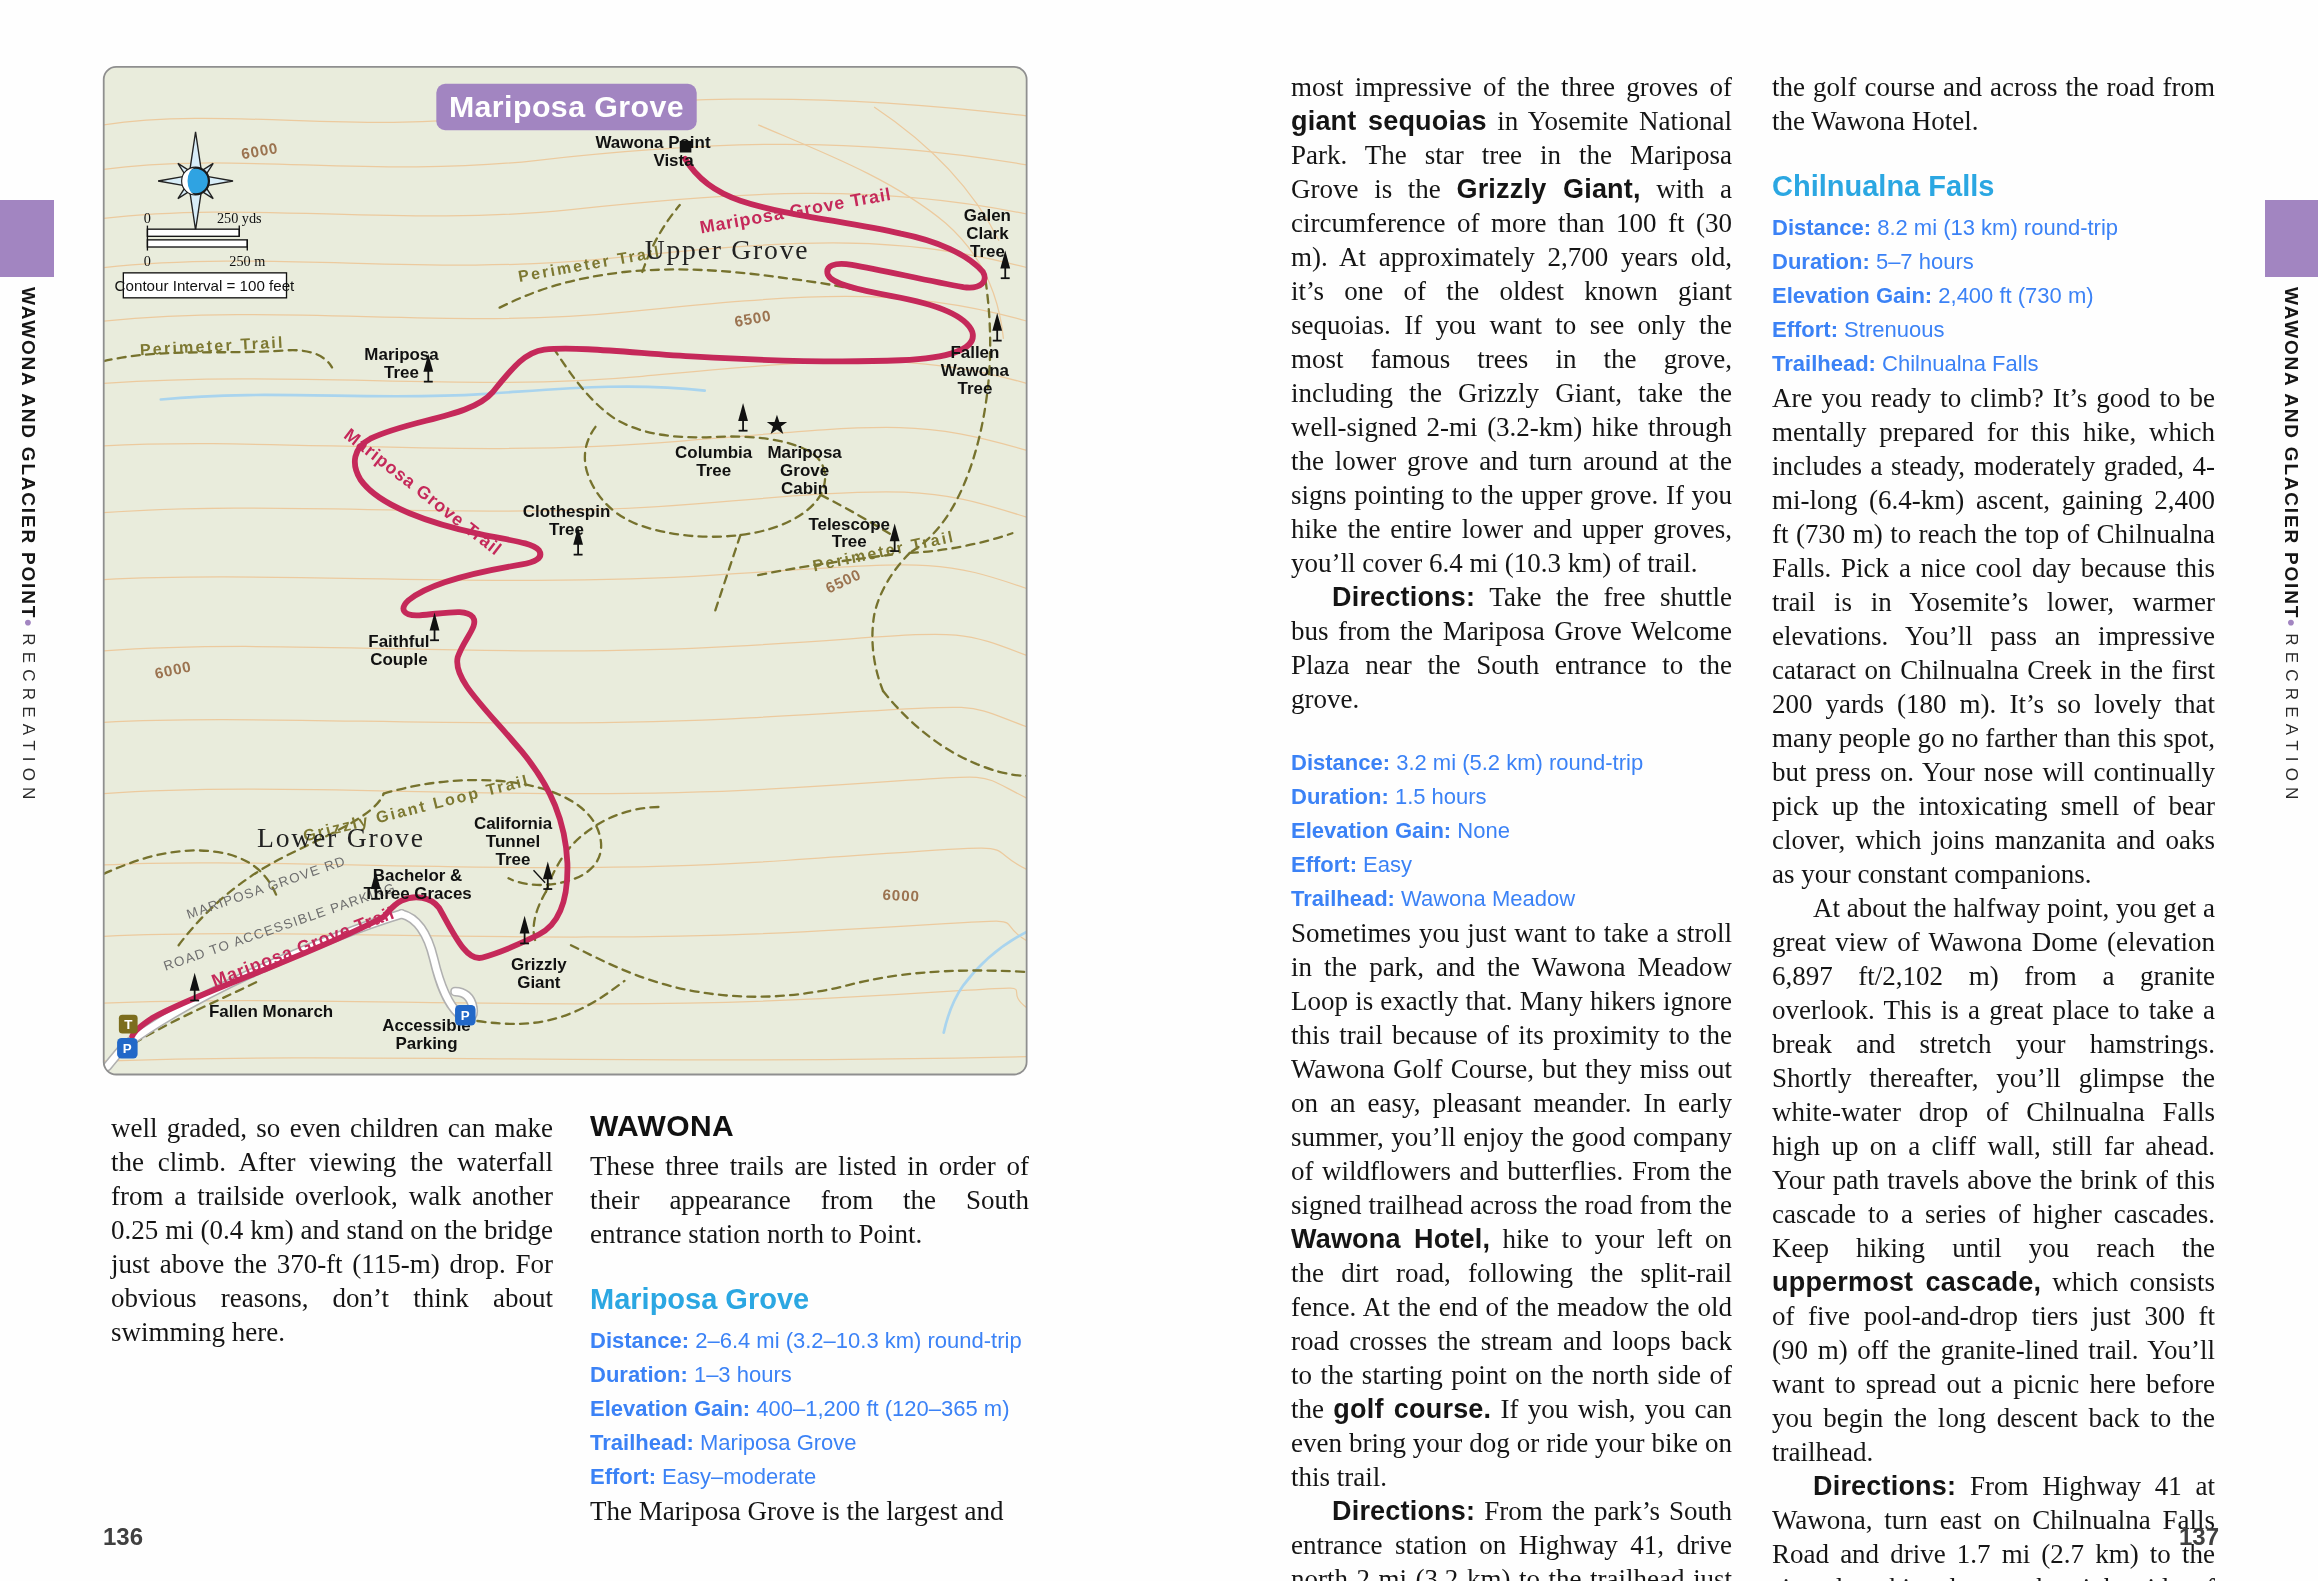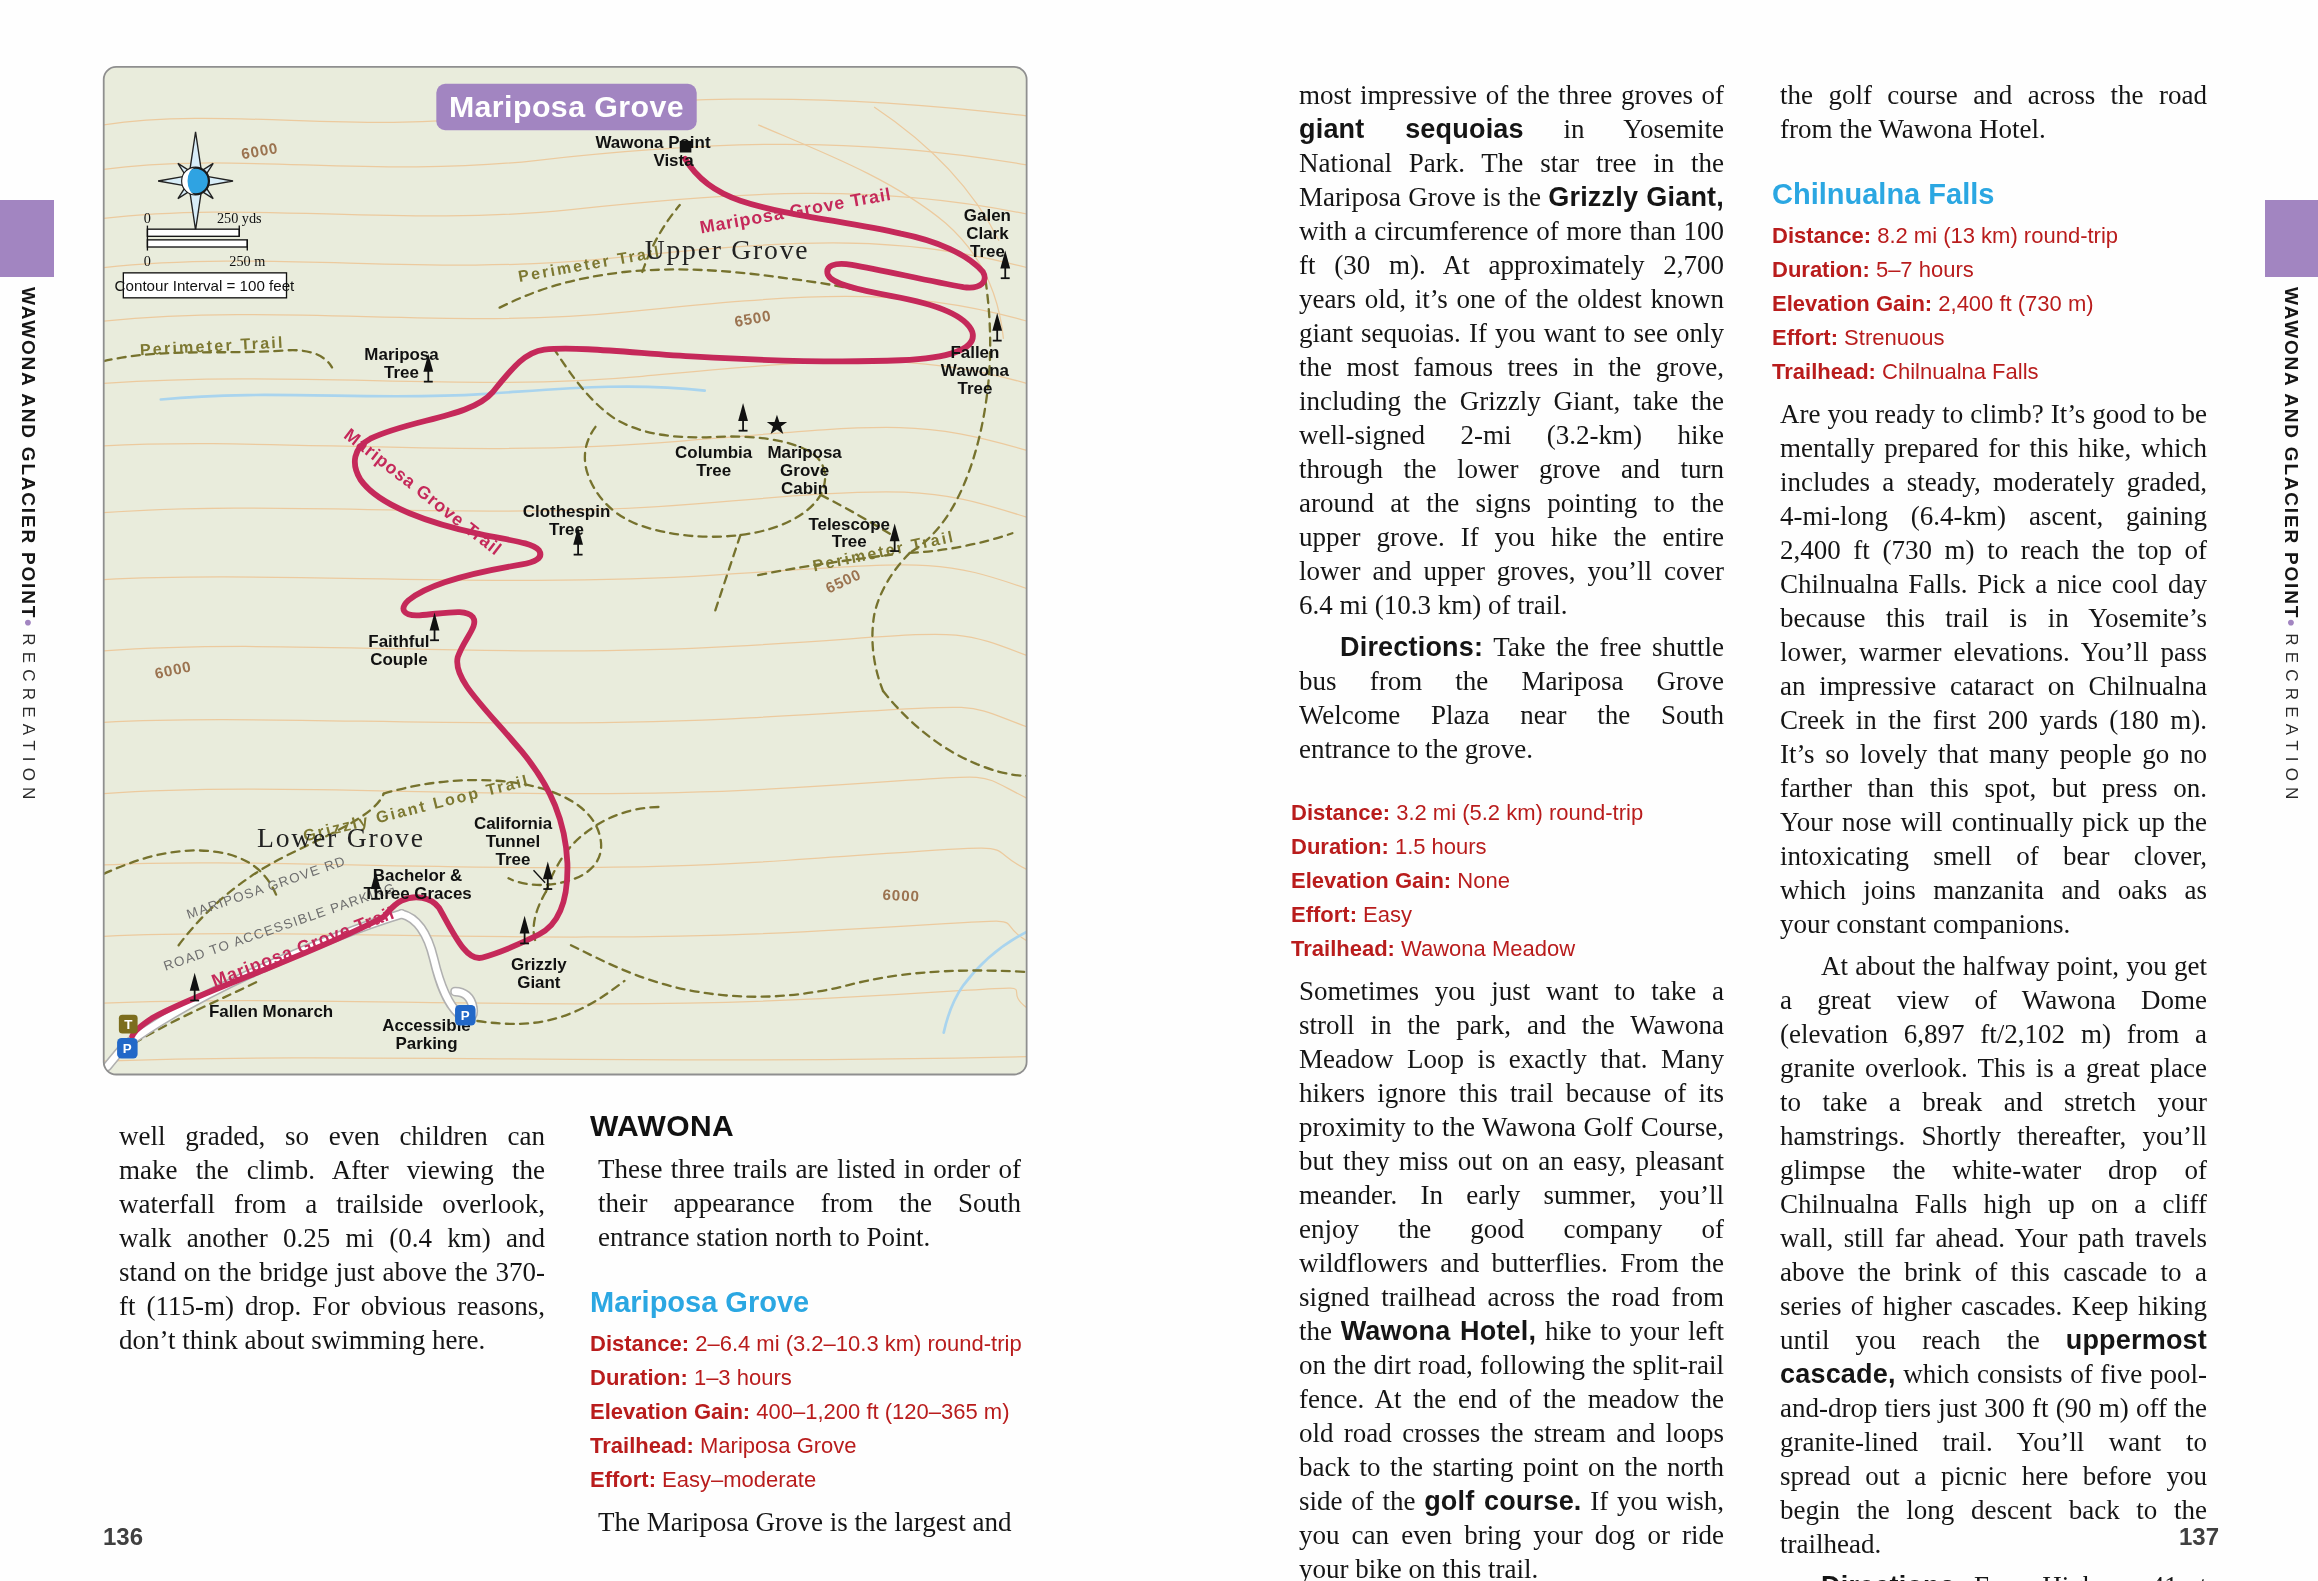--- a/index.html
+++ b/index.html
@@ -1,30 +1,30 @@
 <!DOCTYPE html>
 <html style="font-size:14.3px"><head>
 <meta charset="utf-8">
 <style>
   html,body{margin:0;padding:0;}
   body{width:2319px;height:1581px;position:relative;background:#fefefe;overflow:hidden;
        font-family:"Liberation Sans",sans-serif;color:#161616;}
   svg text{font-family:"Liberation Sans",sans-serif;}
   .col{position:absolute;text-align:justify;font-family:"Liberation Serif",serif;
        font-size:27px;line-height:34px;color:#151515;}
-  .col p{margin:8px;}
+  .col p{margin:0;}
   .col p.ind{text-indent:41px;}
   .bs{font-family:"Liberation Sans",sans-serif;font-weight:bold;letter-spacing:0.2px;}
   .wawona-head{font-family:"Liberation Sans",sans-serif;font-weight:bold;font-size:30px;
        line-height:36px;margin:0 0 5.4px 0;letter-spacing:0.4px;text-align:left;color:#111;}
   .bluehead{font-family:"Liberation Sans",sans-serif;font-weight:bold;font-size:29px;
        line-height:36px;margin:0 0 7.1px 0;color:#2ba7e2;text-align:left;}
   .trailblock{margin-top:30px;}
   .stat{font-family:"Liberation Sans",sans-serif;font-size:22px;line-height:34px;
-       text-align:left;white-space:nowrap;color:#b91c1c;}
+       text-align:left;white-space:nowrap;color:#3b82f6;}
   .stat .lab{font-weight:bold;}
   .pagenum{position:absolute;top:1523px;font-weight:bold;font-size:24px;color:#404040;}
   #pn-l{left:103px;} #pn-r{right:100px;}
   .tabblock{position:absolute;top:200px;width:54px;height:77px;background:#a285c1;}
   #tab-l{left:0;} #tab-r{right:0;}
   .tabtext{position:absolute;top:287px;writing-mode:vertical-rl;white-space:nowrap;
        font-weight:bold;font-size:19px;letter-spacing:1.8px;color:#161616;}
   #tabtext-l{left:16px;} #tabtext-r{right:16px;}
   .tab-bullet{color:#a285c1;font-size:20.5px;letter-spacing:7.1px;}
   .tab-sub{font-weight:normal;font-size:17px;letter-spacing:6.2px;color:#2a2a2a;}

